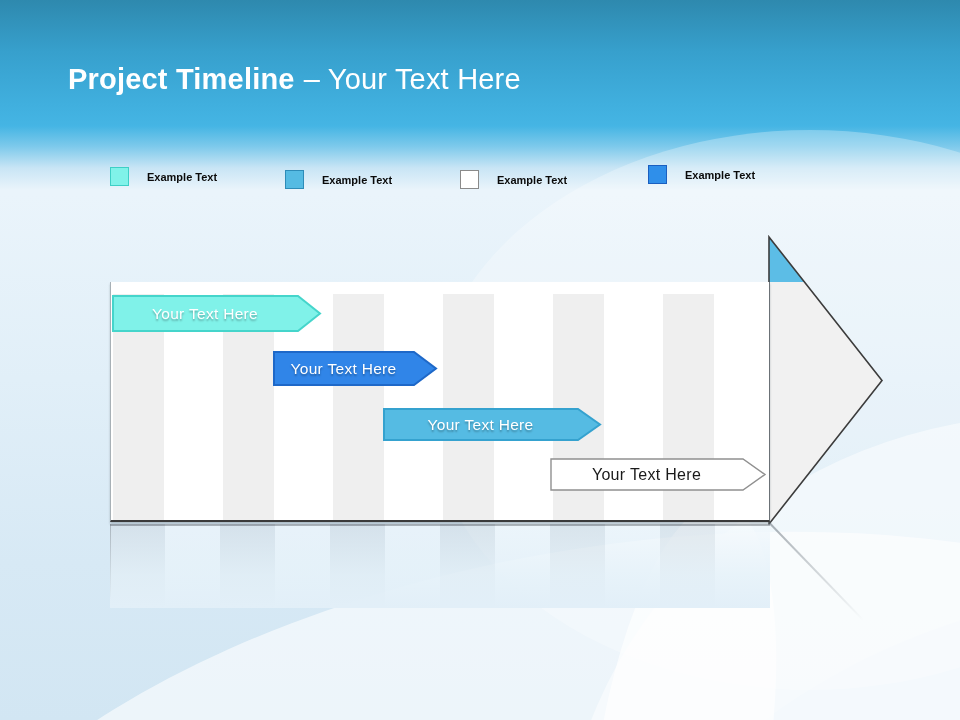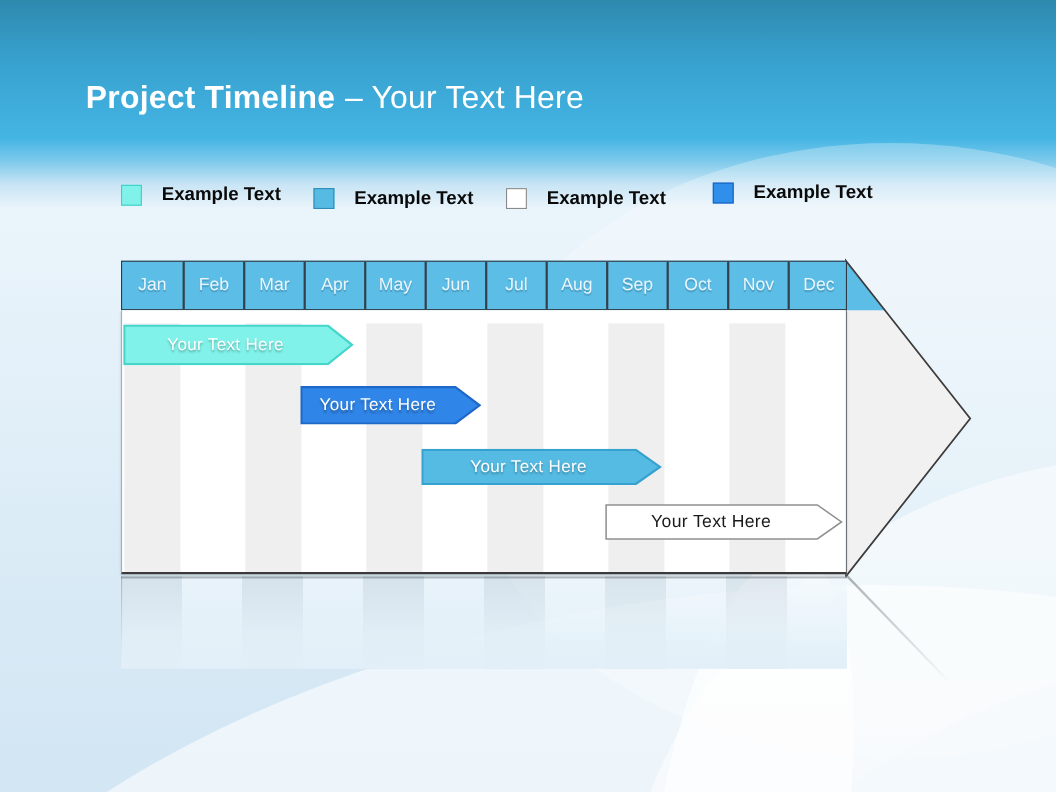--- a/index.html
+++ b/index.html
@@ -12,36 +12,36 @@
   .bg-lower{position:absolute;left:0;top:195px;width:960px;height:525px;z-index:0;
     background:linear-gradient(180deg,#EAF4FB 0%,#E1EFF8 35%,#D7E9F5 70%,#D2E6F3 100%);}
   .swoosh{position:absolute;border-radius:50%;z-index:0;}
   .s1{width:1500px;height:760px;left:-120px;top:545px;transform:rotate(-9deg);background:rgba(255,255,255,0.60);}
   .s2{width:980px;height:940px;left:560px;top:415px;background:rgba(255,255,255,0.50);}
   .s3{width:170px;height:520px;left:598px;top:500px;transform:rotate(9deg);background:rgba(255,255,255,0.65);}
   .s4{width:760px;height:560px;left:430px;top:130px;background:rgba(255,255,255,0.28);}
   .s5{width:820px;height:470px;left:620px;top:610px;transform:rotate(-18deg);background:rgba(186,218,240,0.55);}
 
   
-  .title{position:absolute;left:68px;top:60px;margin:10px;z-index:3;font-size:29px;line-height:38px;color:#FFFFFF;font-weight:400;letter-spacing:0.2px;}
+  .title{position:absolute;left:68px;top:60px;margin:0;z-index:3;font-size:29px;line-height:38px;color:#FFFFFF;font-weight:400;letter-spacing:0.2px;}
   .title .t-bold{font-weight:700;}
   .title .t-rest{font-weight:400;margin-left:9px;}
 
   
   .legend-item{position:absolute;display:flex;align-items:center;z-index:3;}
   .li1{left:110px;top:167px;}
   .li2{left:285px;top:170px;}
   .li3{left:460px;top:170px;}
   .li4{left:648px;top:165px;}
   .swatch{width:19px;height:19px;display:inline-block;box-sizing:border-box;}
   .sw1{background:#80F2E9;border:1.5px solid #3ECFC6;}
   .sw2{background:#55BBE3;border:1.5px solid #2E8CB8;}
   .sw3{background:#FFFFFF;border:1.5px solid #8A8A8A;}
   .sw4{background:#2F8FEA;border:1.5px solid #1A5FC0;}
-  .legend-label{margin-left:18px;font-size:17px;font-weight:700;color:#0A0A0A;}
+  .legend-label{margin-left:18px;font-size:11px;font-weight:700;color:#0A0A0A;}
 
   
   .table{position:absolute;left:110px;top:237px;width:660px;height:285px;z-index:2;}
   .thead{position:absolute;left:0;top:0;width:660px;height:45px;display:flex;
     background:#5CBDE6;border:1px solid #2F3B44;box-sizing:border-box;}
   .th{flex:0 0 55px;box-sizing:border-box;display:flex;align-items:center;justify-content:center;
     font-size:16px;color:#E9F6FC;text-shadow:0 1px 1px rgba(40,90,120,0.35);}
   .th + .th{border-left:2px solid #33404A;}
   .tbody{position:absolute;left:0;top:45px;width:660px;height:240px;background:#FFFFFF;
     border-left:1px solid #A7B0B6;border-right:1px solid #6B7176;border-bottom:2px solid #3A3A3A;
@@ -102,34 +102,20 @@
   <div class="legend-item li3">
     <span class="swatch sw3"></span>
     <span class="legend-label">Example Text</span>
   </div>
   <div class="legend-item li4">
     <span class="swatch sw4"></span>
     <span class="legend-label">Example Text</span>
   </div>
 
   <div class="table">
-    <div class="thead">
-      <div class="th">Jan</div>
-      <div class="th">Feb</div>
-      <div class="th">Mar</div>
-      <div class="th">Apr</div>
-      <div class="th">May</div>
-      <div class="th">Jun</div>
-      <div class="th">Jul</div>
-      <div class="th">Aug</div>
-      <div class="th">Sep</div>
-      <div class="th">Oct</div>
-      <div class="th">Nov</div>
-      <div class="th">Dec</div>
-    </div>
     <div class="tbody">
       <div class="stripe c0"></div>
       <div class="stripe c2"></div>
       <div class="stripe c4"></div>
       <div class="stripe c6"></div>
       <div class="stripe c8"></div>
       <div class="stripe c10"></div>
     </div>
   </div>
 

